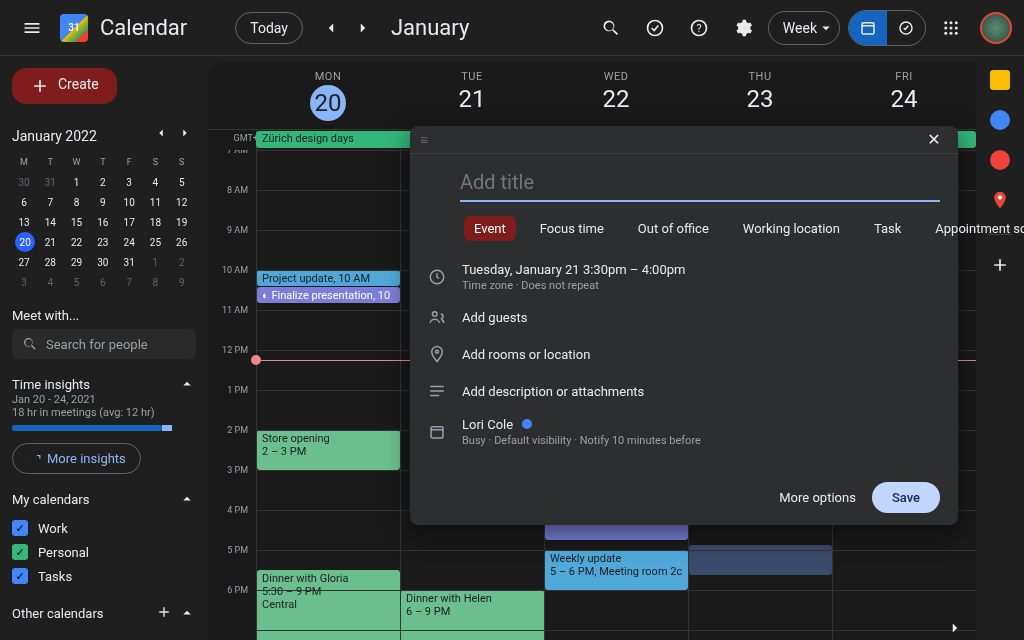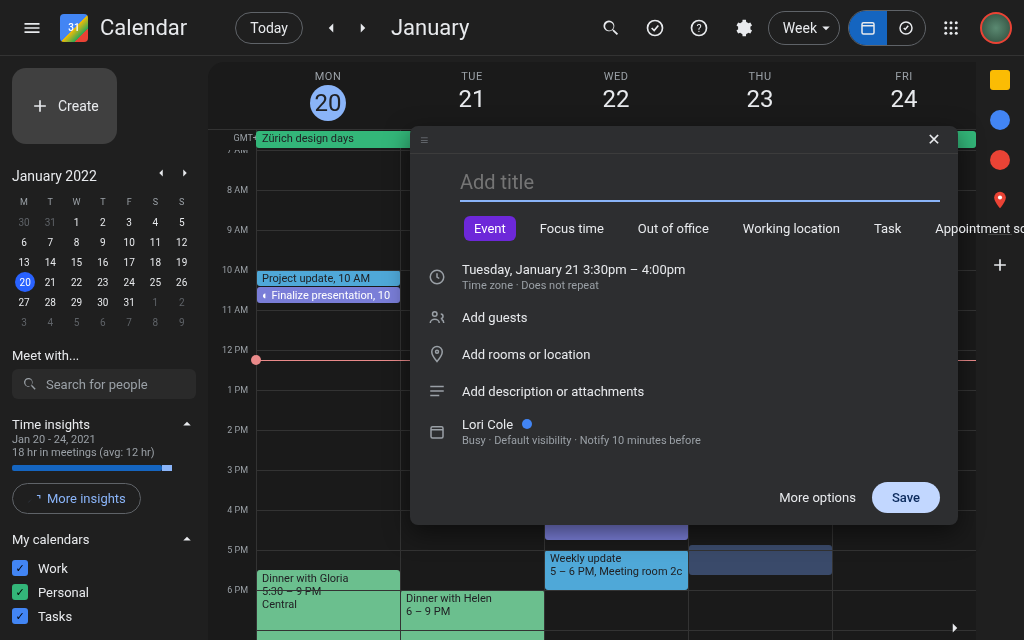--- a/index.html
+++ b/index.html
@@ -16,21 +16,21 @@
 .header-right{margin-left:auto;display:flex;align-items:center;gap:6px}
 .icon-btn{width:38px;height:38px;display:flex;align-items:center;justify-content:center;cursor:pointer;border-radius:50%;color:#e8eaed}
 .week-dropdown{padding:7px 4px 7px 14px;border:1px solid #5f6368;border-radius:20px;background:transparent;color:#e8eaed;font-size:14px;display:flex;align-items:center;cursor:pointer}
 .view-toggles{display:flex;border:1px solid #5f6368;border-radius:20px;overflow:hidden;margin-left:2px}
 .view-toggle{width:38px;height:34px;display:flex;align-items:center;justify-content:center;cursor:pointer}
 .view-toggle.active{background:#1565c0}
 .apps-icon{width:38px;height:38px;display:flex;align-items:center;justify-content:center;cursor:pointer}
 .avatar{width:32px;height:32px;border-radius:50%;background:radial-gradient(circle,#5b8a72,#2d4a3a);margin-left:4px;border:2px solid #ea4335;cursor:pointer}
 .main{display:flex;height:584px}
 .sidebar{width:208px;padding:12px;overflow:hidden}
-.create-btn{display:inline-flex;align-items:center;gap:8px;padding:28px 18px;background:#404040;border-radius:14px;font-size:14px;cursor:pointer;color:#e8eaed}
+.create-btn{display:inline-flex;gap:8px;padding:8px 18px;background:#7f1d1d;border-radius:14px;font-size:14px;cursor:pointer;color:#e8eaed}
 .mini-cal{margin-top:18px}
 .mini-cal-header{display:flex;align-items:flex-end;justify-content:space-between;margin-bottom:8px}
 .mini-cal-title{font-size:14px;color:#e8eaed}
 .mini-cal-nav{display:flex;gap:2px}
 .mini-cal-grid{display:grid;grid-template-columns:repeat(7,1fr);gap:0;font-size:10px}
 .mini-cal-day{width:24px;height:20px;display:flex;align-items:center;justify-content:center;color:#e8eaed}
 .mini-cal-dayname{color:#9aa0a6;font-size:9px}
 .mini-cal-day.dim{color:#5f6368}
 .mini-cal-day.today{background:#2962ff;border-radius:50%;color:#fff;width:20px;height:20px;margin:0 auto}
 .sidebar-section{margin-top:16px}
@@ -68,21 +68,21 @@
 .bottom-nav{position:absolute;bottom:0;left:208px;right:48px;height:24px;display:flex;align-items:center;justify-content:flex-end;padding:0 12px}
 
 .modal{position:absolute;top:126px;left:410px;width:548px;background:#2d2e30;border-radius:8px;box-shadow:0 8px 24px rgba(0,0,0,0.5);z-index:100}
 .modal-header{height:28px;display:flex;align-items:center;justify-content:space-between;padding:0 10px;border-bottom:1px solid #3c3c3c}
 .modal-drag{color:#5f6368;font-size:14px}
 .modal-close{color:#e8eaed;cursor:pointer;font-size:16px;width:28px;height:28px;display:flex;align-items:center;justify-content:center}
 .modal-body{padding:10px 18px 16px 18px}
 .title-input{width:100%;background:transparent;border:none;border-bottom:2px solid #8ab4f8;font-size:20px;color:#fdba74;padding:6px 0;margin-left:32px;width:calc(100% - 32px)}
 .event-tabs{display:flex;gap:14px;margin:14px 0 14px 36px;font-size:13px;flex-wrap:nowrap}
 .event-tab{color:#e8eaed;cursor:pointer;padding:5px 10px;border-radius:6px;white-space:nowrap}
-.event-tab.active{background:#6d28d9;color:#fff}
+.event-tab.active{background:#7f1d1d;color:#fff}
 .modal-row{display:flex;align-items:center;gap:16px;padding:7px 0;font-size:13px;color:#e8eaed}
 .modal-row-icon{width:18px;color:#9aa0a6;flex-shrink:0;margin-top:2px}
 .modal-row-content{flex:1}
 .modal-row-sub{font-size:11px;color:#9aa0a6;margin-top:2px}
 .modal-footer{display:flex;justify-content:flex-end;align-items:center;gap:16px;padding:12px 18px;font-size:13px}
 .more-options{color:#e8eaed;cursor:pointer}
 .save-btn{background:#c2d7ff;color:#0b2a5c;padding:8px 20px;border-radius:18px;cursor:pointer;font-weight:500}
 svg{fill:currentColor}
 .expand-icon{transform:rotate(180deg)}
 </style>
@@ -348,20 +348,24 @@
           <div class="time-label">2 PM</div>
           <div class="time-label">3 PM</div>
           <div class="time-label">4 PM</div>
           <div class="time-label">5 PM</div>
           <div class="time-label">6 PM</div>
         </div>
       <div class="grid-cols">
         <div class="grid-col">
           <div class="event" style="top:120px;height:16px;background:#4fa8d8;width:100%">Project update, 10 AM</div>
           <div class="event" style="top:137px;height:16px;background:#7a7ed8;width:100%;color:#fff">◐ <span>Finalize presentation, 10</span></div>
+          <div class="event" style="top:280px;height:40px;background:#6bbf8e;width:100%">
+              <div>Store opening</div>
+              <div>2 – 3 PM</div>
+            </div>
           <div class="event" style="top:420px;height:120px;background:#6bbf8e;width:100%">
               <div>Dinner with Gloria</div>
               <div>5:30 – 9 PM</div>
               <div>Central</div>
             </div>
         </div>
         <div class="grid-col">
           <div class="event" style="top:440px;height:100px;background:#6bbf8e;width:100%">
               <div>Dinner with Helen</div>
               <div>6 – 9 PM</div>

